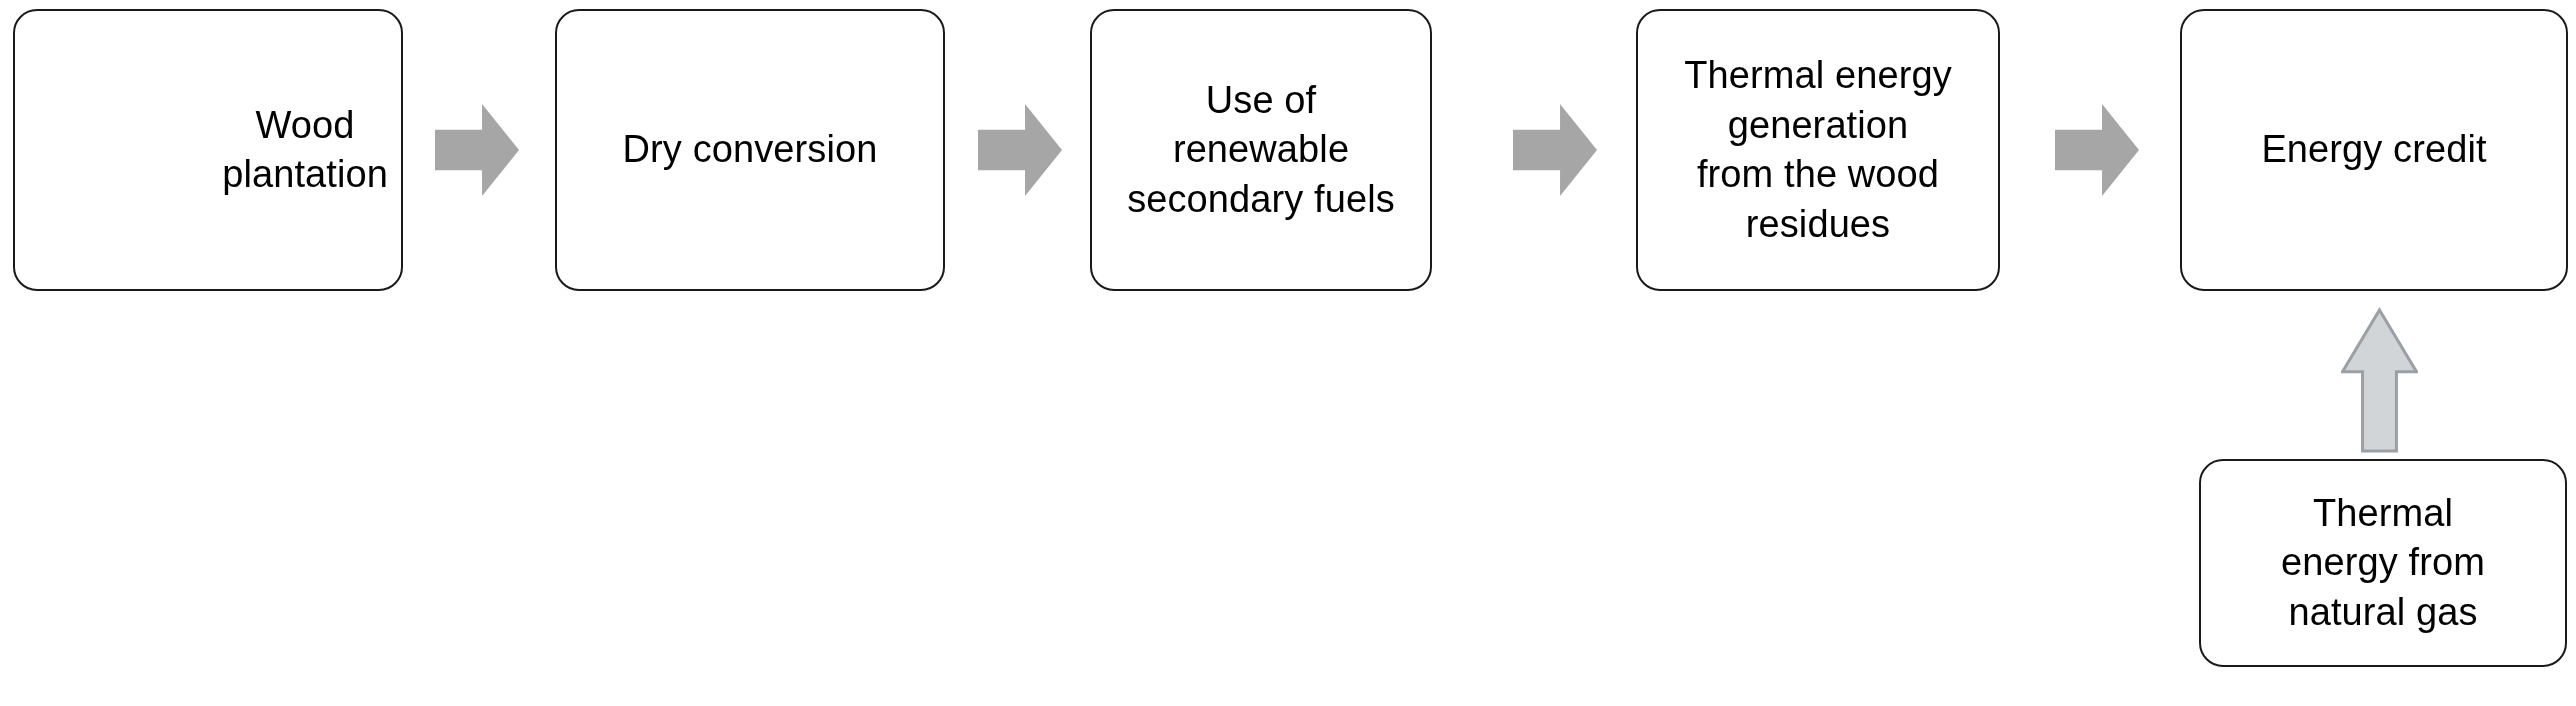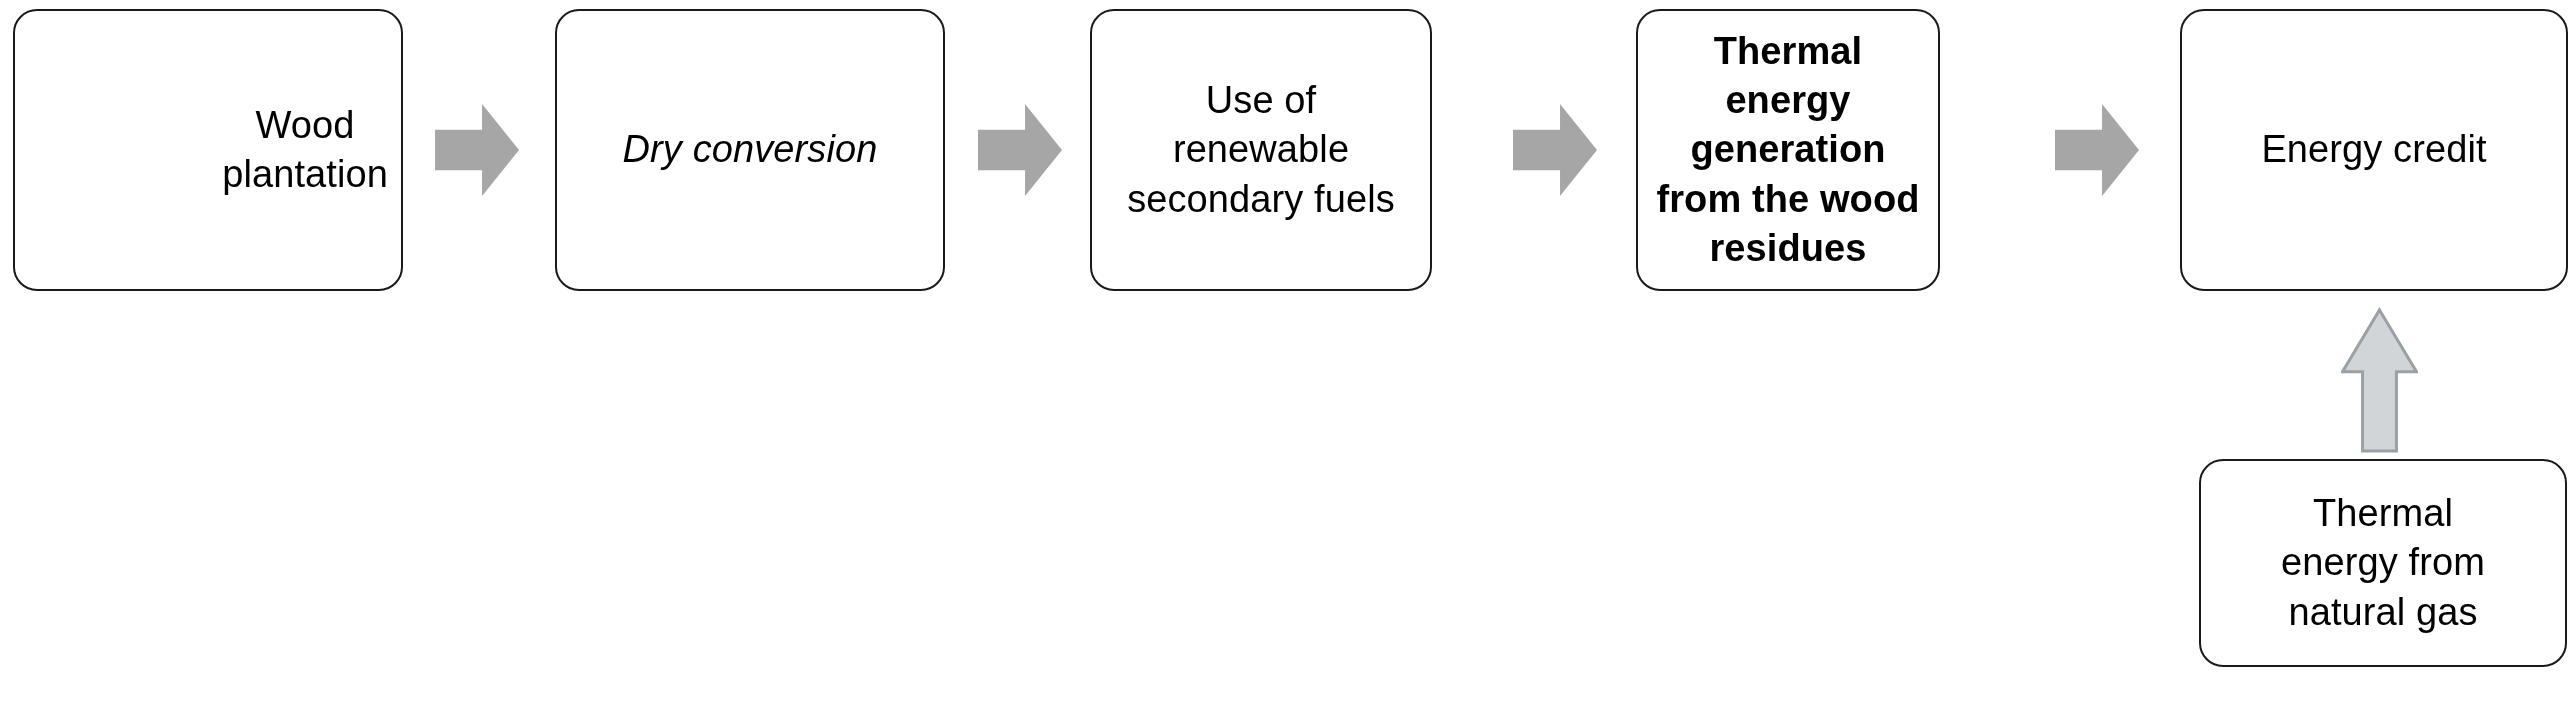--- a/index.html
+++ b/index.html
@@ -72,29 +72,29 @@
     </div>
     <div class="arrow-up" style="left: 2341px; top: 307px; width: 77px; height: 147px;">
       <svg width="77" height="147" viewBox="0 0 100 100" preserveAspectRatio="none">
         <polygon points="50,2 98,44 72,44 72,98 28,98 28,44 2,44" fill="#d2d5d7" stroke="#9aa0a6" stroke-width="3" vector-effect="non-scaling-stroke"></polygon>
       </svg>
     </div>
     <div class="node" style="left: 12.8px; top: 9.2px; width: 390px; height: 282px; border-color: rgb(26, 26, 26); background: rgb(255, 255, 255); justify-content: flex-end;">
       <div class="node-label" style="color: rgb(0, 0, 0);">Wood
 plantation</div>
     </div>
-    <div class="node" style="left: 555px; top: 9.2px; width: 390px; height: 282px; border-color: rgb(26, 26, 26); background: rgb(255, 255, 255); font-style: italic;">
+    <div class="node" style="left: 555px; top: 9.2px; width: 390px; height: 282px; border-color: rgb(26, 26, 26); background: rgb(255, 255, 255);">
       <div class="node-label" style="color: rgb(0, 0, 0);">Dry conversion</div>
     </div>
     <div class="node" style="left: 1090px; top: 9.2px; width: 342px; height: 282px; border-color: rgb(26, 26, 26); background: rgb(255, 255, 255);">
       <div class="node-label" style="color: rgb(0, 0, 0);">Use of
 renewable
 secondary fuels</div>
     </div>
-    <div class="node" style="left: 1636px; top: 9.2px; width: 304px; height: 282px; border-color: rgb(26, 26, 26); background: rgb(255, 255, 255); font-weight: bold;">
+    <div class="node" style="left: 1636px; top: 9.2px; width: 364px; height: 282px; border-color: rgb(26, 26, 26); background: rgb(255, 255, 255);">
       <div class="node-label" style="color: rgb(0, 0, 0);">Thermal energy
 generation
 from the wood
 residues</div>
     </div>
     <div class="node" style="left: 2180px; top: 9.2px; width: 388px; height: 282px; border-color: rgb(26, 26, 26); background: rgb(255, 255, 255);">
       <div class="node-label" style="color: rgb(0, 0, 0);">Energy credit</div>
     </div>
     <div class="node" style="left: 2199px; top: 459px; width: 368px; height: 208px; border-color: rgb(26, 26, 26); background: rgb(255, 255, 255); align-items: center;">
       <div class="node-label" style="color: rgb(0, 0, 0);">Thermal

